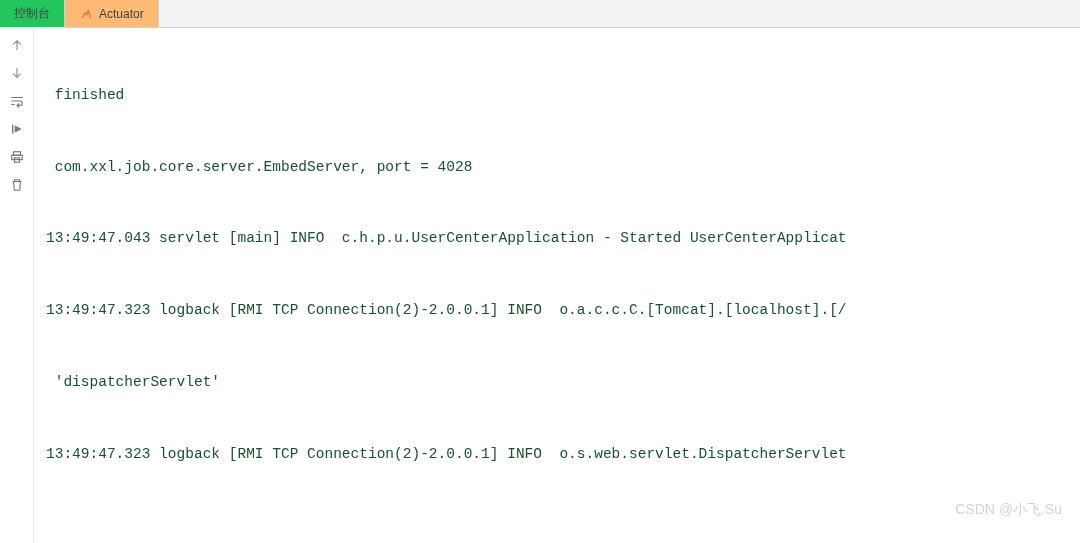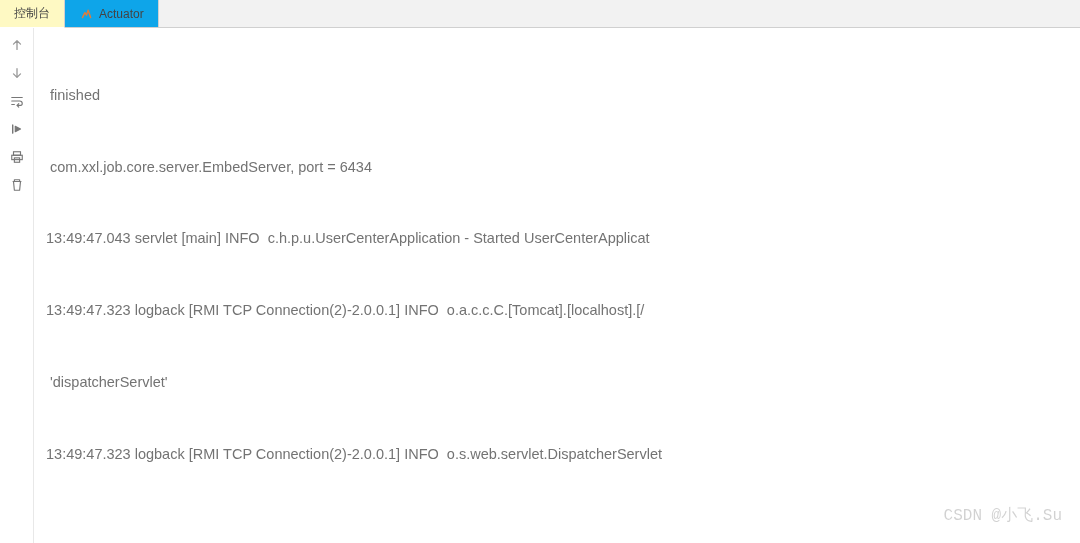--- a/index.html
+++ b/index.html
@@ -23,24 +23,24 @@
     }
     .tab {
       padding: 0 14px;
       display: flex;
       align-items: center;
       gap: 6px;
       font-size: 12px;
       color: #444;
       cursor: pointer;
       border-right: 1px solid #d0d0d0;
-      background: #0ea5e9;
+      background: #fdba74;
     }
     .tab.active {
-      background: #fef9c3;
+      background: #22c55e;
       border-bottom: 1px solid #fff;
       margin-bottom: -1px;
     }
     .tab .tab-icon {
       width: 14px;
       height: 14px;
       display: flex;
       align-items: center;
       justify-content: center;
     }
@@ -65,35 +65,35 @@
       display: flex;
       align-items: center;
       justify-content: center;
       color: #888;
       cursor: pointer;
       border-radius: 3px;
     }
     .console {
       flex: 1;
       padding: 8px 0 12px 12px;
-      font-family: Liberation Sans, sans-serif;
+      font-family: Liberation Mono, monospace;
       font-size: 14.5px;
       line-height: 1.65;
       white-space: pre;
       overflow: hidden;
-      color: #737373;
+      color: #14532d;
     }
     .log-line { white-space: pre; }
     .watermark {
       position: absolute;
-      bottom: 17px;
+      bottom: 24px;
       right: 18px;
-      font-size: 16px;
+      font-size: 14px;
       color: rgba(0,0,0,0.18);
-      font-family: Liberation Mono, monospace;
+      font-family: Liberation Sans, sans-serif;
     }
   </style>
 </head>
 <body>
 
 <div class="tabs">
   <div class="tab active">
     <span>控制台</span>
   </div>
   <div class="tab">
@@ -138,21 +138,21 @@
     </div>
     <div class="gutter-btn">
       <svg width="14" height="14" viewBox="0 0 16 16">
           <path d="M3 4 L13 4 M5 4 L5 2 L11 2 L11 4 M4 4 L5 14 L11 14 L12 4" stroke="#777" stroke-width="1.3" fill="none" stroke-linejoin="round"></path>
         </svg>
     </div>
   </div>
 
   <div class="console">
     <div class="log-line"> finished</div>
-    <div class="log-line"> com.xxl.job.core.server.EmbedServer, port = 6434</div>
+    <div class="log-line"> com.xxl.job.core.server.EmbedServer, port = 4028</div>
     <div class="log-line">13:49:47.043 servlet [main] INFO  c.h.p.u.UserCenterApplication - Started UserCenterApplicat</div>
     <div class="log-line">13:49:47.323 logback [RMI TCP Connection(2)-2.0.0.1] INFO  o.a.c.c.C.[Tomcat].[localhost].[/</div>
     <div class="log-line"> 'dispatcherServlet'</div>
     <div class="log-line">13:49:47.323 logback [RMI TCP Connection(2)-2.0.0.1] INFO  o.s.web.servlet.DispatcherServlet</div>
     
     
     
     
     
     

